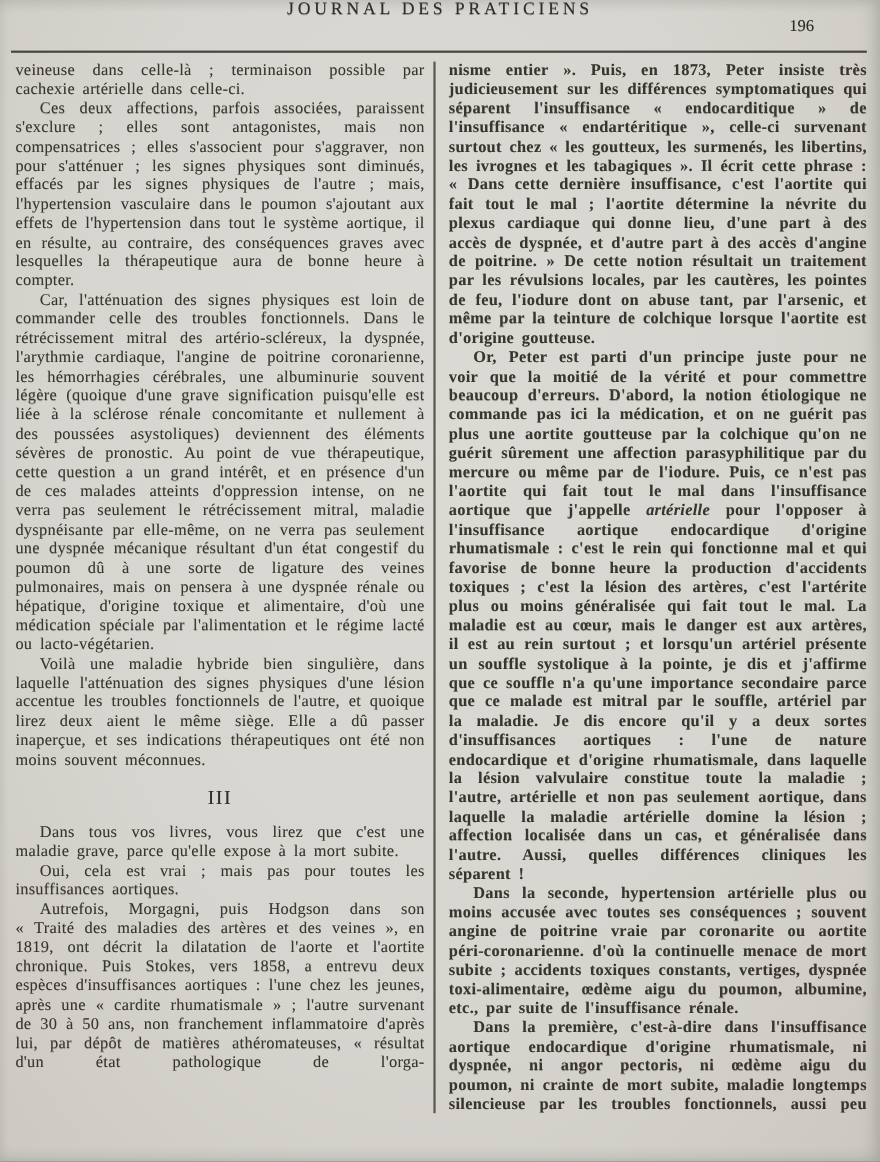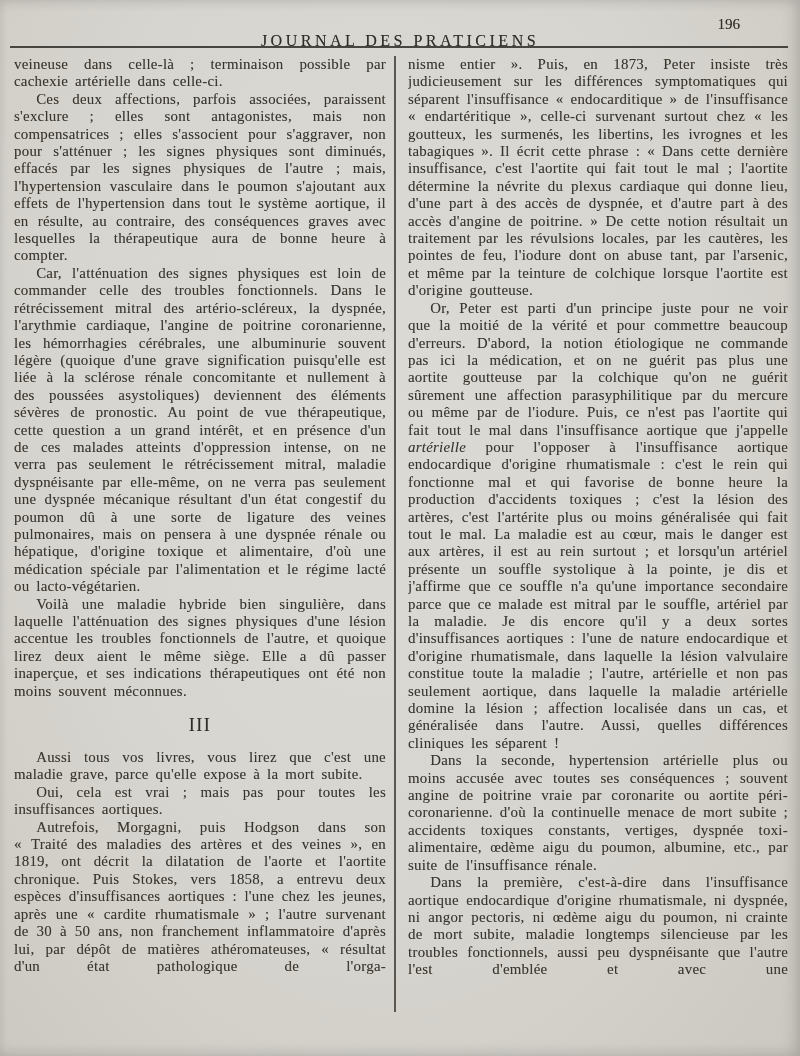--- a/index.html
+++ b/index.html
@@ -4,39 +4,39 @@
 <style>
   html,body { margin:0; padding:0; background:#9a9892; }
   .page {
     position:relative; width:800px; height:1056px; overflow:hidden;
     background: radial-gradient(ellipse at 48% 38%, #dcdad4 0%, #d7d5cf 55%, #cbc8c1 100%);
     box-shadow: inset -7px 0 14px rgba(0,0,0,0.10), inset 0 -5px 12px rgba(0,0,0,0.05), inset 0 4px 10px rgba(0,0,0,0.04);
     font-family:"Liberation Serif","DejaVu Serif",serif;
     color:#38352e;
   }
   .header-title {
-    position:absolute; top:32px; left:0; width:100%; text-align:center;
+    position:absolute; top:0; left:0; width:100%; text-align:center;
     font-size:16px; letter-spacing:3.5px; color:#2f2d27;
     text-shadow:0.2px 0.2px 0 rgba(40,38,34,0.4);
   }
   .page-number {
     position:absolute; top:16px; right:60px; font-size:15px; color:#2f2d27;
     text-shadow:0.2px 0.2px 0 rgba(40,38,34,0.4);
   }
   .header-rule {
     position:absolute; top:46px; left:10px; right:12px; height:2px;
     background:#47453f;
   }
   .columns {
     position:absolute; top:56px; left:14px; right:12px; bottom:44px;
     display:flex;
   }
   .col { overflow:hidden; }
   .col-left  { width:372px; }
-  .col-right { flex:1; }
+  .col-right { flex:1;font-weight:bold; }
   .col-divider {
     width:2px; background:#5a5751; margin-left:8px; margin-right:12px;
     align-self:stretch;
   }
   .para {
     margin:0; font-size:14.8px; line-height:17.4px; text-align:justify;
     word-spacing:0.2em; letter-spacing:0.02em;
     text-shadow:0.2px 0.2px 0 rgba(40,38,34,0.30);
   }
   .indent { text-indent:1.5em; }
@@ -58,21 +58,21 @@
   <div class="header-rule"></div>
 
   <div class="columns">
 
     <div class="col col-left">
       <p class="para">veineuse dans celle-là&nbsp;; terminaison possible par cachexie artérielle dans celle-ci.</p>
       <p class="para indent">Ces deux affections, parfois associées, paraissent s'exclure&nbsp;; elles sont antagonistes, mais non compensatrices&nbsp;; elles s'associent pour s'aggraver, non pour s'atténuer&nbsp;; les signes physiques sont diminués, effacés par les signes physiques de l'autre&nbsp;; mais, l'hypertension vasculaire dans le poumon s'ajoutant aux effets de l'hypertension dans tout le système aortique, il en résulte, au contraire, des conséquences graves avec lesquelles la thérapeutique aura de bonne heure à compter.</p>
       <p class="para indent">Car, l'atténuation des signes physiques est loin de commander celle des troubles fonctionnels. Dans le rétrécissement mitral des artério-scléreux, la dyspnée, l'arythmie cardiaque, l'angine de poitrine coronarienne, les hémorrhagies cérébrales, une albuminurie souvent légère (quoique d'une grave signification puisqu'elle est liée à la sclérose rénale concomitante et nullement à des poussées asystoliques) deviennent des éléments sévères de pronostic. Au point de vue thérapeutique, cette question a un grand intérêt, et en présence d'un de ces malades atteints d'oppression intense, on ne verra pas seulement le rétrécissement mitral, maladie dyspnéisante par elle-même, on ne verra pas seulement une dyspnée mécanique résultant d'un état congestif du poumon dû à une sorte de ligature des veines pulmonaires, mais on pensera à une dyspnée rénale ou hépatique, d'origine toxique et alimentaire, d'où une médication spéciale par l'alimentation et le régime lacté ou lacto-végétarien.</p>
       <p class="para indent">Voilà une maladie hybride bien singulière, dans laquelle l'atténuation des signes physiques d'une lésion accentue les troubles fonctionnels de l'autre, et quoique lirez deux aient le même siège. Elle a dû passer inaperçue, et ses indications thérapeutiques ont été non moins souvent méconnues.</p>
       <div class="heading">III</div>
-      <p class="para indent">Aussi tous vos livres, vous lirez que c'est une maladie grave, parce qu'elle expose à la mort subite.</p>
+      <p class="para indent">Dans tous vos livres, vous lirez que c'est une maladie grave, parce qu'elle expose à la mort subite.</p>
       <p class="para indent">Oui, cela est vrai&nbsp;; mais pas pour toutes les insuffisances aortiques.</p>
       <p class="para indent cont">Autrefois, Morgagni, puis Hodgson dans son «&nbsp;Traité des maladies des artères et des veines&nbsp;», en 1819, ont décrit la dilatation de l'aorte et l'aortite chronique. Puis Stokes, vers 1858, a entrevu deux espèces d'insuffisances aortiques&nbsp;: l'une chez les jeunes, après une «&nbsp;cardite rhumatismale&nbsp;»&nbsp;; l'autre survenant de 30 à 50 ans, non franchement inflammatoire d'après lui, par dépôt de matières athéromateuses, «&nbsp;résultat d'un état pathologique de l'orga-</p>
     </div>
 
     <div class="col-divider"></div>
 
     <div class="col col-right">
       <p class="para">nisme entier&nbsp;». Puis, en 1873, Peter insiste très judicieusement sur les différences symptomatiques qui séparent l'insuffisance «&nbsp;endocarditique&nbsp;» de l'insuffisance «&nbsp;endartéritique&nbsp;», celle-ci survenant surtout chez «&nbsp;les goutteux, les surmenés, les libertins, les ivrognes et les tabagiques&nbsp;». Il écrit cette phrase&nbsp;: «&nbsp;Dans cette dernière insuffisance, c'est l'aortite qui fait tout le mal&nbsp;; l'aortite détermine la névrite du plexus cardiaque qui donne lieu, d'une part à des accès de dyspnée, et d'autre part à des accès d'angine de poitrine.&nbsp;» De cette notion résultait un traitement par les révulsions locales, par les cautères, les pointes de feu, l'iodure dont on abuse tant, par l'arsenic, et même par la teinture de colchique lorsque l'aortite est d'origine goutteuse.</p>
       <p class="para indent"><span>Or, Peter est parti d'un principe juste pour ne voir que la moitié de la vérité et pour commettre beaucoup d'erreurs. D'abord, la notion étiologique ne commande pas ici la médication, et on ne guérit pas plus une aortite goutteuse par la colchique qu'on ne guérit sûrement une affection parasyphilitique par du mercure ou même par de l'iodure. Puis, ce n'est pas l'aortite qui fait tout le mal dans l'insuffisance aortique que j'appelle </span><i>artérielle</i><span> pour l'opposer à l'insuffisance aortique endocardique d'origine rhumatismale&nbsp;: c'est le rein qui fonctionne mal et qui favorise de bonne heure la production d'accidents toxiques&nbsp;; c'est la lésion des artères, c'est l'artérite plus ou moins généralisée qui fait tout le mal. La maladie est au cœur, mais le danger est aux artères, il est au rein surtout&nbsp;; et lorsqu'un artériel présente un souffle systolique à la pointe, je dis et j'affirme que ce souffle n'a qu'une importance secondaire parce que ce malade est mitral par le souffle, artériel par la maladie. Je dis encore qu'il y a deux sortes d'insuffisances aortiques&nbsp;: l'une de nature endocardique et d'origine rhumatismale, dans laquelle la lésion valvulaire constitue toute la maladie&nbsp;; l'autre, artérielle et non pas seulement aortique, dans laquelle la maladie artérielle domine la lésion&nbsp;; affection localisée dans un cas, et généralisée dans l'autre. Aussi, quelles différences cliniques les séparent&nbsp;!</span></p>
       <p class="para indent">Dans la seconde, hypertension artérielle plus ou moins accusée avec toutes ses conséquences&nbsp;; souvent angine de poitrine vraie par coronarite ou aortite péri-coronarienne. d'où la continuelle menace de mort subite&nbsp;; accidents toxiques constants, vertiges, dyspnée toxi-alimentaire, œdème aigu du poumon, albumine, etc., par suite de l'insuffisance rénale.</p>

